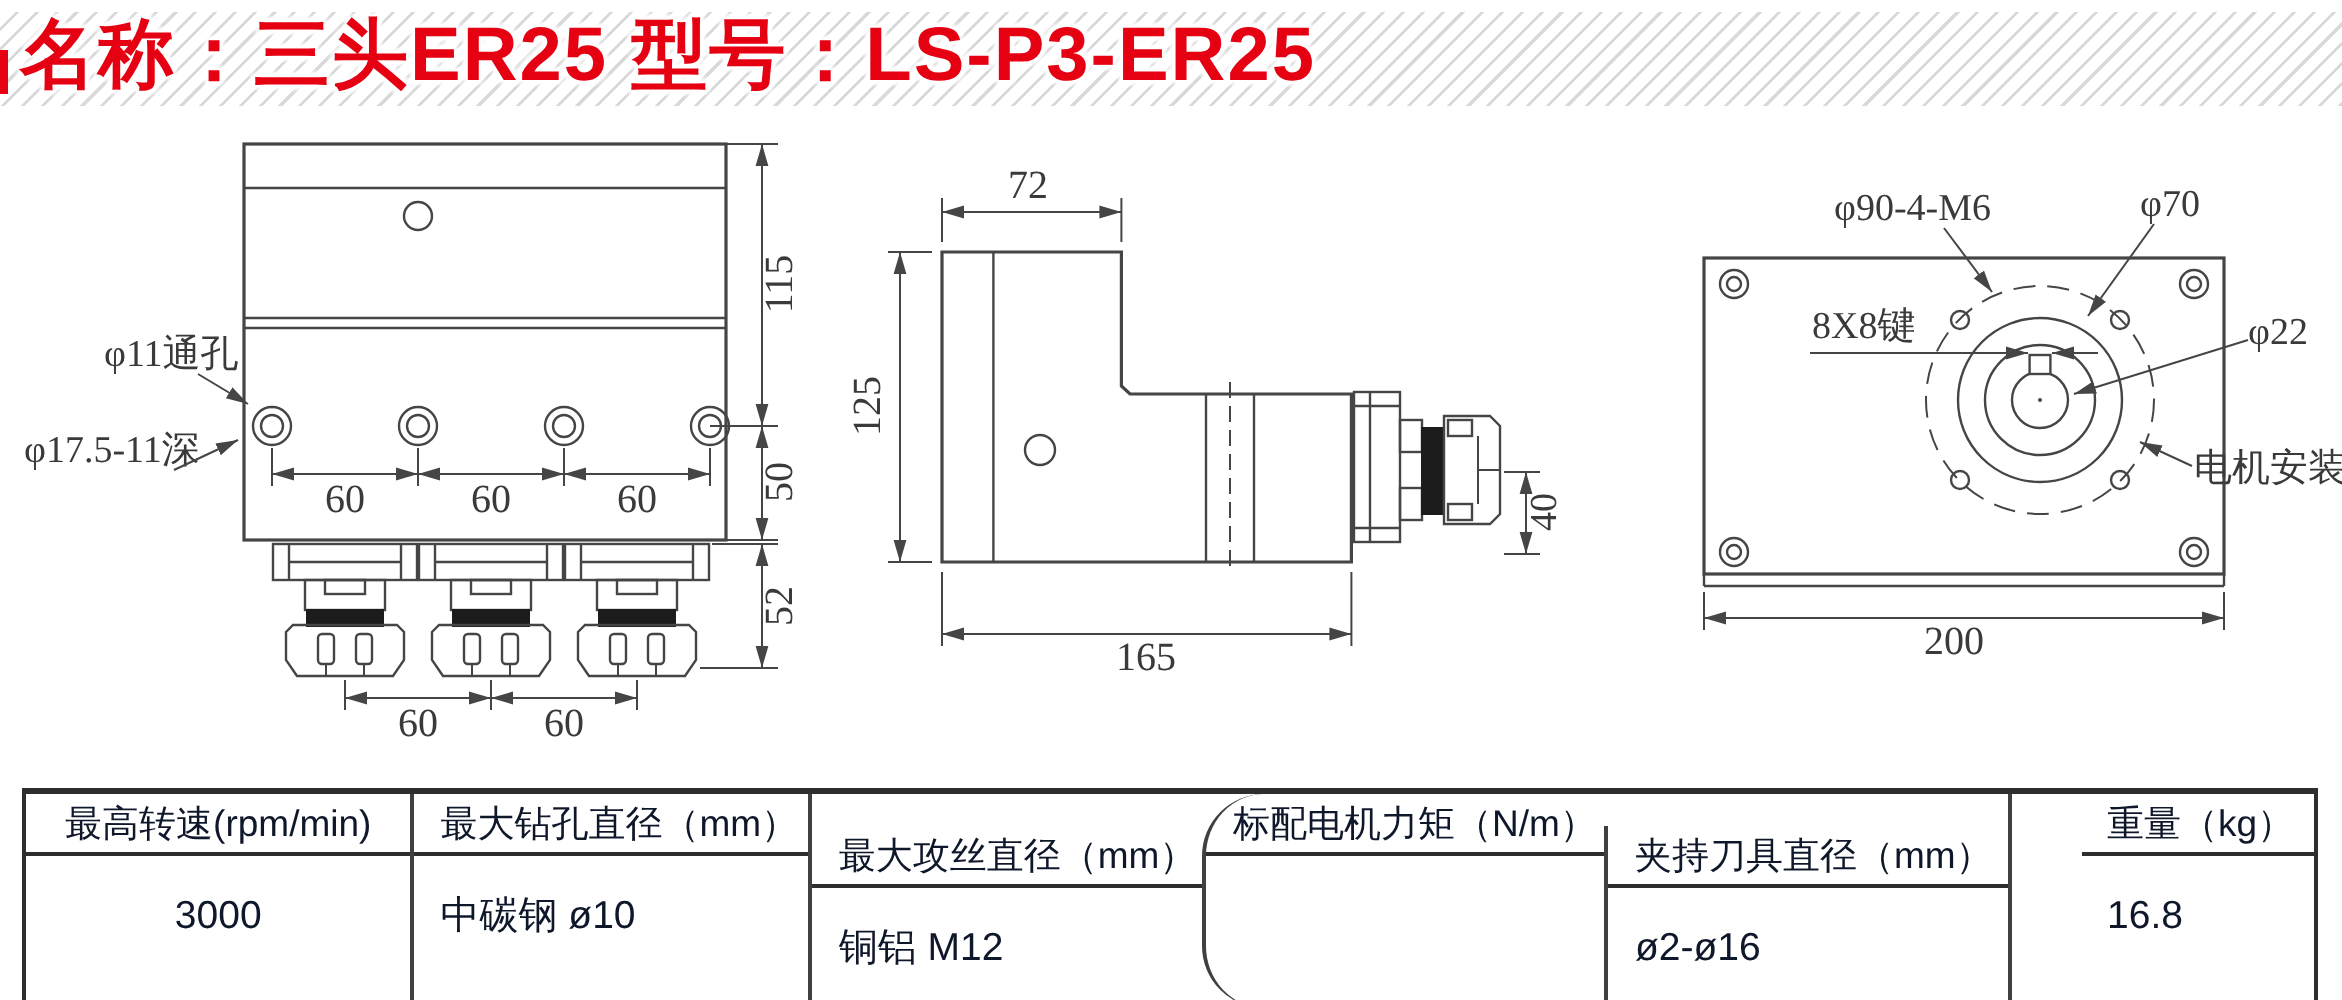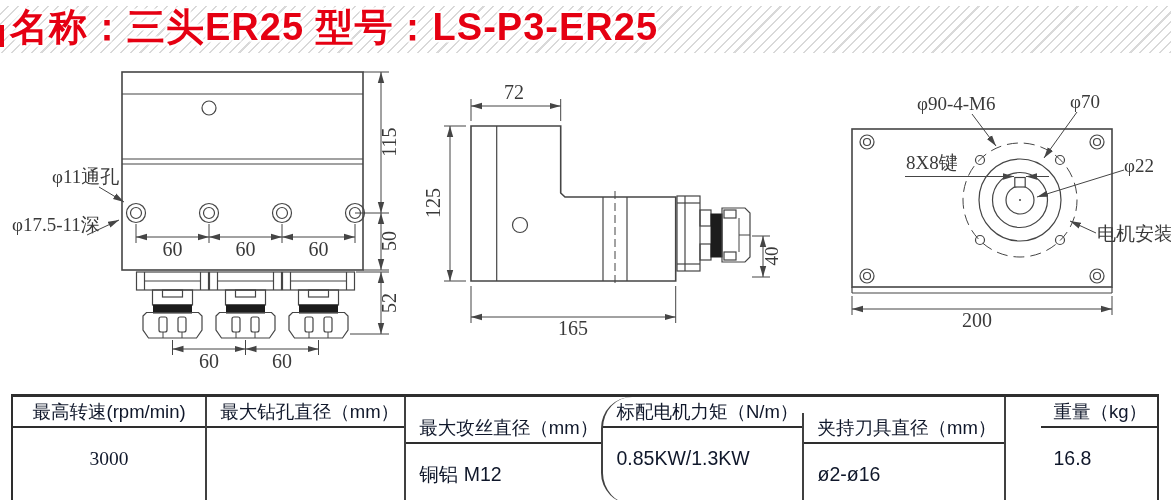--- a/index.html
+++ b/index.html
@@ -29,21 +29,21 @@
     border-top:3px solid #2e2e2e;border-bottom:3px solid #2e2e2e;
     border-left:2px solid #2e2e2e;border-right:2px solid #2e2e2e;color:#0f172a;}
   .spec-col{display:flex;flex-direction:column;border-left:2px solid #404040;}
   .spec-col:first-child{border-left:none;}
   .c1{width:198px;}.c2{width:203px;}.c3{width:201px;justify-content:flex-end;}.c4{width:205px;border-radius:31px;}.c5{width:205px;margin-top:16px;}.c6{width:120px;padding-left:35px;}
   .th{height:31px;border-bottom:2px solid #2e2e2e;display:flex;align-items:center;
       font-size:18.5px;padding-left:13px;box-sizing:border-box;}
   .c1 .th{justify-content:center;padding-left:0;}
   .td{height:60px;display:flex;flex-direction:column;justify-content:center;
       font-size:19.5px;padding-left:13px;box-sizing:border-box;line-height:27px;}
-  .c1 .td{align-items:center;padding-left:0;font-family:Liberation Serif, serif;}
+  .c1 .td{align-items:center;padding-left:0;}
 </style>
 </head>
 <body>
 
 <div class="page">
 
   <div class="title-band">
     <h1>名称：三头ER25  型号：LS-P3-ER25</h1>
   </div>
   <div class="red-notch"></div>
@@ -278,33 +278,31 @@
   <div class="spec-table">
     <div class="spec-col c1">
       <div class="th">最高转速(rpm/min)</div>
       <div class="td">
         <span>3000</span>
       </div>
     </div>
     <div class="spec-col c2">
       <div class="th">最大钻孔直径（mm）</div>
       <div class="td">
+        <span>中碳钢 ø10</span>
       </div>
     </div>
     <div class="spec-col c3">
       <div class="th">最大攻丝直径（mm）</div>
       <div class="td">
         <span>铜铝 M12</span>
       </div>
     </div>
     <div class="spec-col c4">
       <div class="th">标配电机力矩（N/m）</div>
-      <div class="td">
-        <span>0.85KW/1.3KW</span>
-      </div>
     </div>
     <div class="spec-col c5">
       <div class="th">夹持刀具直径（mm）</div>
       <div class="td">
         <span>ø2-ø16</span>
       </div>
     </div>
     <div class="spec-col c6">
       <div class="th">重量（kg）</div>
       <div class="td">

